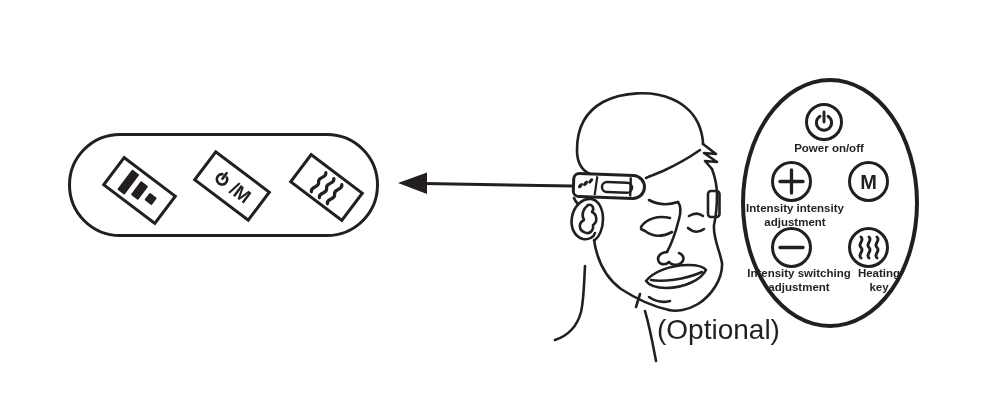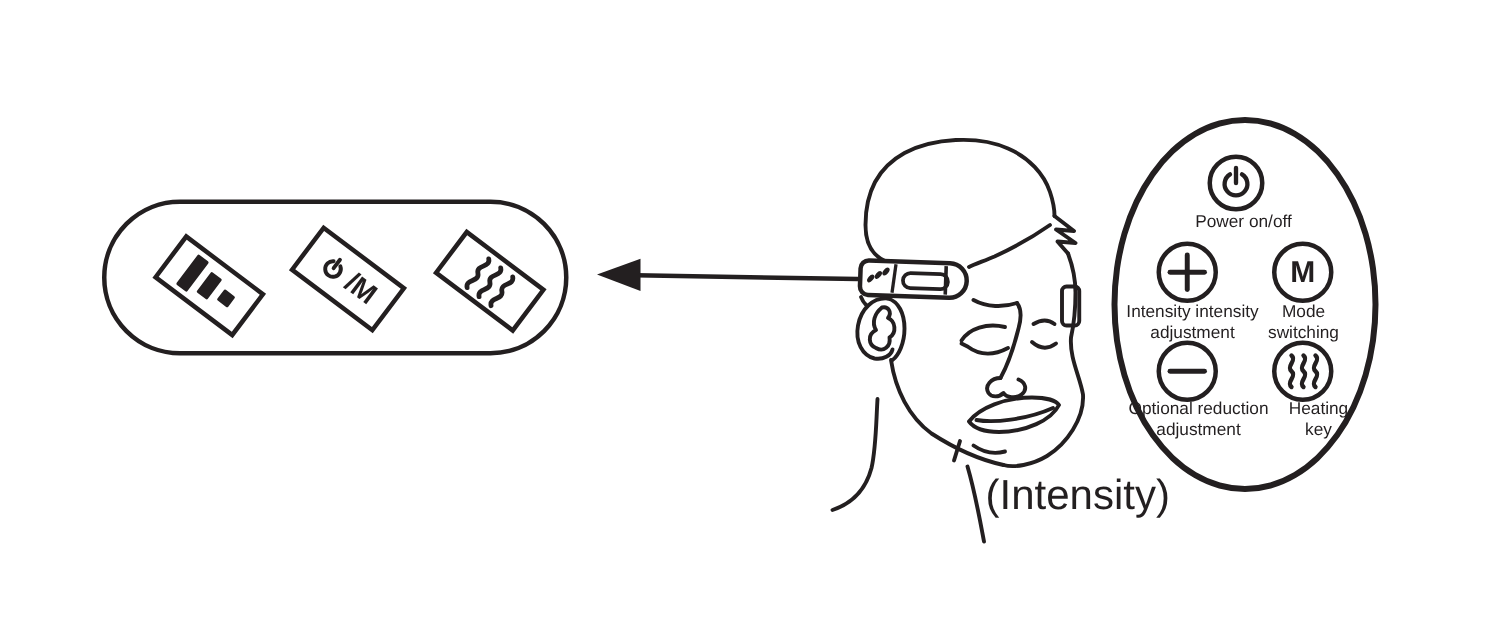--- a/index.html
+++ b/index.html
@@ -25,21 +25,21 @@
   
   .oval{
     left:741px;top:78px;width:178px;height:250px;box-sizing:border-box;
     border:4.5px solid #231f20;border-radius:50%;background:#fff;
   }
   .rbtn{
     box-sizing:border-box;border:3.2px solid #231f20;border-radius:50%;background:#fff;
     display:flex;align-items:center;justify-content:center;
   }
   .m-letter{font-size:20px;font-weight:700;color:#231f20;line-height:1;}
-  .rlabel{font-size:11.5px;line-height:14px;text-align:center;color:#231f20;white-space:nowrap;}
+  .rlabel{font-size:11.5px;line-height:14px;text-align:center;color:#231f20;white-space:nowrap;font-weight:bold;}
   .caption{font-size:28px;color:#231f20;white-space:nowrap;}
 </style>
 </head>
 <body>
 
 <div id="stage">
 
   <svg class="abs" style="left:0;top:0" width="1000" height="412" viewBox="0 0 1000 412">
     <g stroke="#231f20" stroke-width="2.6" fill="none" stroke-linecap="round" stroke-linejoin="round">
 
@@ -146,44 +146,40 @@
     </svg>
   </div>
   <div class="abs rbtn" style="left:848px;top:161px;width:41px;height:41px">
     <span class="m-letter">M</span>
   </div>
 
   <div class="abs rlabel" style="left:715px;top:201px;width:160px">
     <div>Intensity intensity</div>
     <div>adjustment</div>
   </div>
-  <div class="abs rlabel" style="left:809px;top:201px;width:120px">
-    <div>Mode</div>
-    <div>switching</div>
-  </div>
 
   <div class="abs rbtn" style="left:771px;top:227px;width:41px;height:41px">
     <svg width="29" height="29" viewBox="0 0 29 29">
       <line x1="3" y1="14.5" x2="26" y2="14.5" stroke="#231f20" stroke-width="3.3" stroke-linecap="round"></line>
     </svg>
   </div>
   <div class="abs rbtn" style="left:848px;top:227px;width:41px;height:41px">
     <svg width="26" height="26" viewBox="0 0 26 26">
       <g stroke="#231f20" stroke-width="2.9" fill="none" stroke-linecap="round">
         <path d="M 5,2 C 9,5.5 1,9 5,12.5 C 9,16 1,19.5 5,23"></path>
         <path d="M 13,2 C 17,5.5 9,9 13,12.5 C 17,16 9,19.5 13,23"></path>
         <path d="M 21,2 C 25,5.5 17,9 21,12.5 C 25,16 17,19.5 21,23"></path>
       </g>
     </svg>
   </div>
 
   <div class="abs rlabel" style="left:729px;top:266px;width:140px">
-    <div>Optional reduction</div>
+    <div>Intensity switching</div>
     <div>adjustment</div>
   </div>
   <div class="abs rlabel" style="left:829px;top:266px;width:100px">
     <div>Heating</div>
     <div>key</div>
   </div>
 
-  <div class="abs caption" style="left:657px;top:314px">(Intensity)</div>
+  <div class="abs caption" style="left:657px;top:314px">(Optional)</div>
 
 </div>
 
 </body></html>

